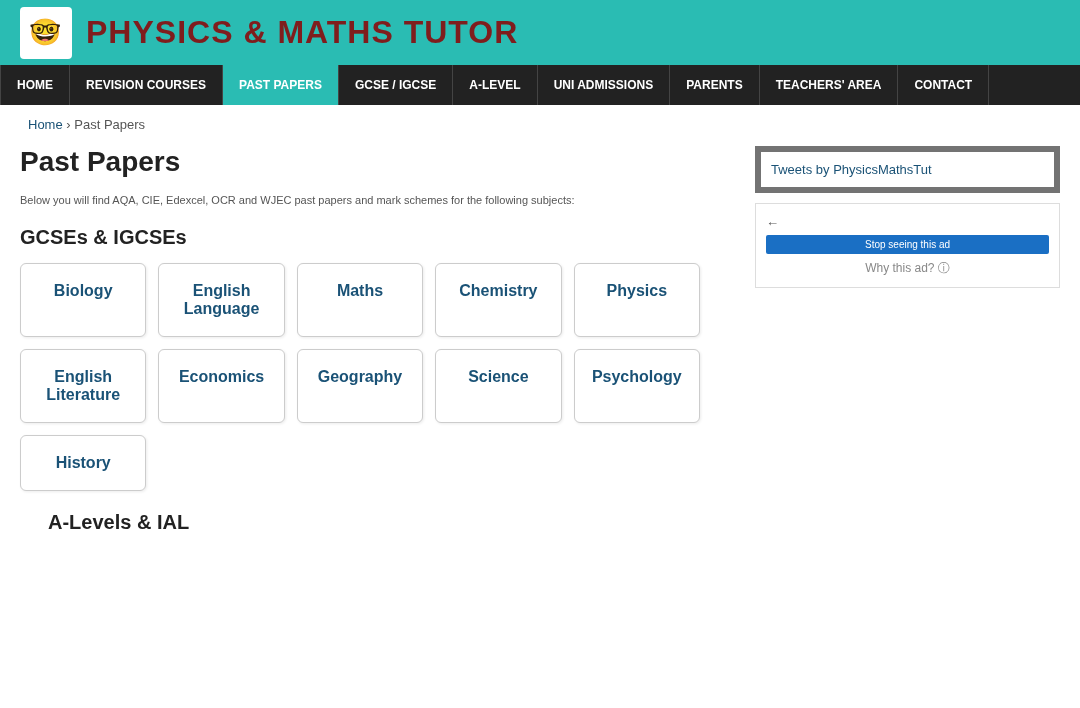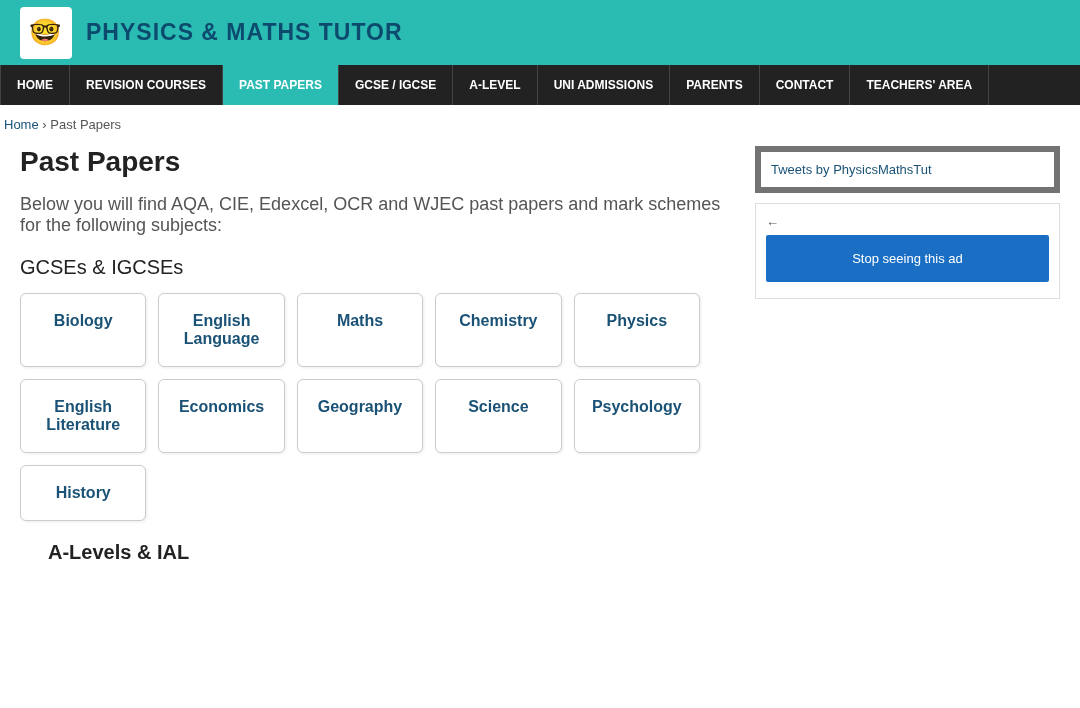--- a/index.html
+++ b/index.html
@@ -19,23 +19,23 @@
       background: #fff;
       border-radius: 4px;
       display: flex;
       align-items: center;
       justify-content: center;
       margin-right: 14px;
       font-size: 26px;
       flex-shrink: 0;
     }
     .site-title {
-      font-size: 23px;
+      font-size: 32px;
       font-weight: 900;
-      color: #0c4a6e;
+      color: #7f1d1d;
       letter-spacing: 1px;
       text-transform: uppercase;
       font-family: Arial Black, Arial, sans-serif;
     }
 
     
     nav {
       background: #222;
       display: flex;
       align-items: stretch;
@@ -51,21 +51,21 @@
       align-items: center;
       cursor: pointer;
       white-space: nowrap;
       border-right: 1px solid #444;
     }
     .nav-item:first-child { border-left: 1px solid #444; }
     .nav-item.active { background: #2abcb3; }
 
     
     .breadcrumb {
-      padding: 12px 20px 4px 4px;
+      padding: 12px 20px 4px 28px;
       font-size: 13px;
       color: #555;
     }
     .breadcrumb a { color: #1a5276; text-decoration: none; }
     .breadcrumb span { color: #555; }
 
     
     .main-layout {
       display: flex;
       padding: 10px 20px 20px 20px;
@@ -80,29 +80,29 @@
     }
 
     
     .page-title {
       font-size: 28px;
       font-weight: bold;
       color: #222;
       margin-bottom: 16px;
     }
     .page-desc {
-      font-size: 18px;
+      font-size: 11px;
       color: #555;
       margin-bottom: 20px;
     }
 
     
     .section-heading {
       font-size: 20px;
-      font-weight: normal;
+      font-weight: bold;
       color: #222;
       margin-bottom: 14px;
     }
 
     
     .subject-grid {
       display: grid;
       grid-template-columns: repeat(5, 1fr);
       gap: 12px;
       margin-bottom: 20px;
@@ -141,22 +141,22 @@
       color: #888;
       margin-bottom: 6px;
     }
     .ad-label span { color: #333; font-weight: bold; }
     .ad-stop-btn {
       display: block;
       width: 100%;
       background: #1a6fc4;
       color: #fff;
       border: none;
-      padding: 16px;
-      font-size: 13px;
+      padding: 4px;
+      font-size: 10px;
       cursor: pointer;
       margin-bottom: 6px;
       border-radius: 2px;
     }
     .ad-why {
       font-size: 12px;
       color: #888;
       cursor: pointer;
     }
     .ad-back-arrow {
@@ -186,22 +186,22 @@
 </header>
 
 <nav>
   <div class="nav-item">HOME</div>
   <div class="nav-item">REVISION COURSES</div>
   <div class="nav-item active">PAST PAPERS</div>
   <div class="nav-item">GCSE / IGCSE</div>
   <div class="nav-item">A-LEVEL</div>
   <div class="nav-item">UNI ADMISSIONS</div>
   <div class="nav-item">PARENTS</div>
+  <div class="nav-item">TEACHERS' AREA</div>
   <div class="nav-item">CONTACT</div>
-  <div class="nav-item">TEACHERS' AREA</div>
 </nav>
 
 <div class="breadcrumb">
   <a>Home</a>
   <span>›</span>
   <span>Past Papers</span>
 </div>
 
 <div class="main-layout">
 
@@ -229,15 +229,16 @@
     <h2 class="a-levels-heading">A-Levels &amp; IAL</h2>
   </div>
 
   <div class="sidebar">
     <div class="tweets-box">
       <span>Tweets by PhysicsMathsTut</span>
     </div>
     <div class="ad-box">
       <div class="ad-back-arrow">←</div>
       <button class="ad-stop-btn">Stop seeing this ad</button>
+      <div class="ad-why">Why this ad? ⓘ</div>
     </div>
   </div>
 </div>
 
 </body></html>

